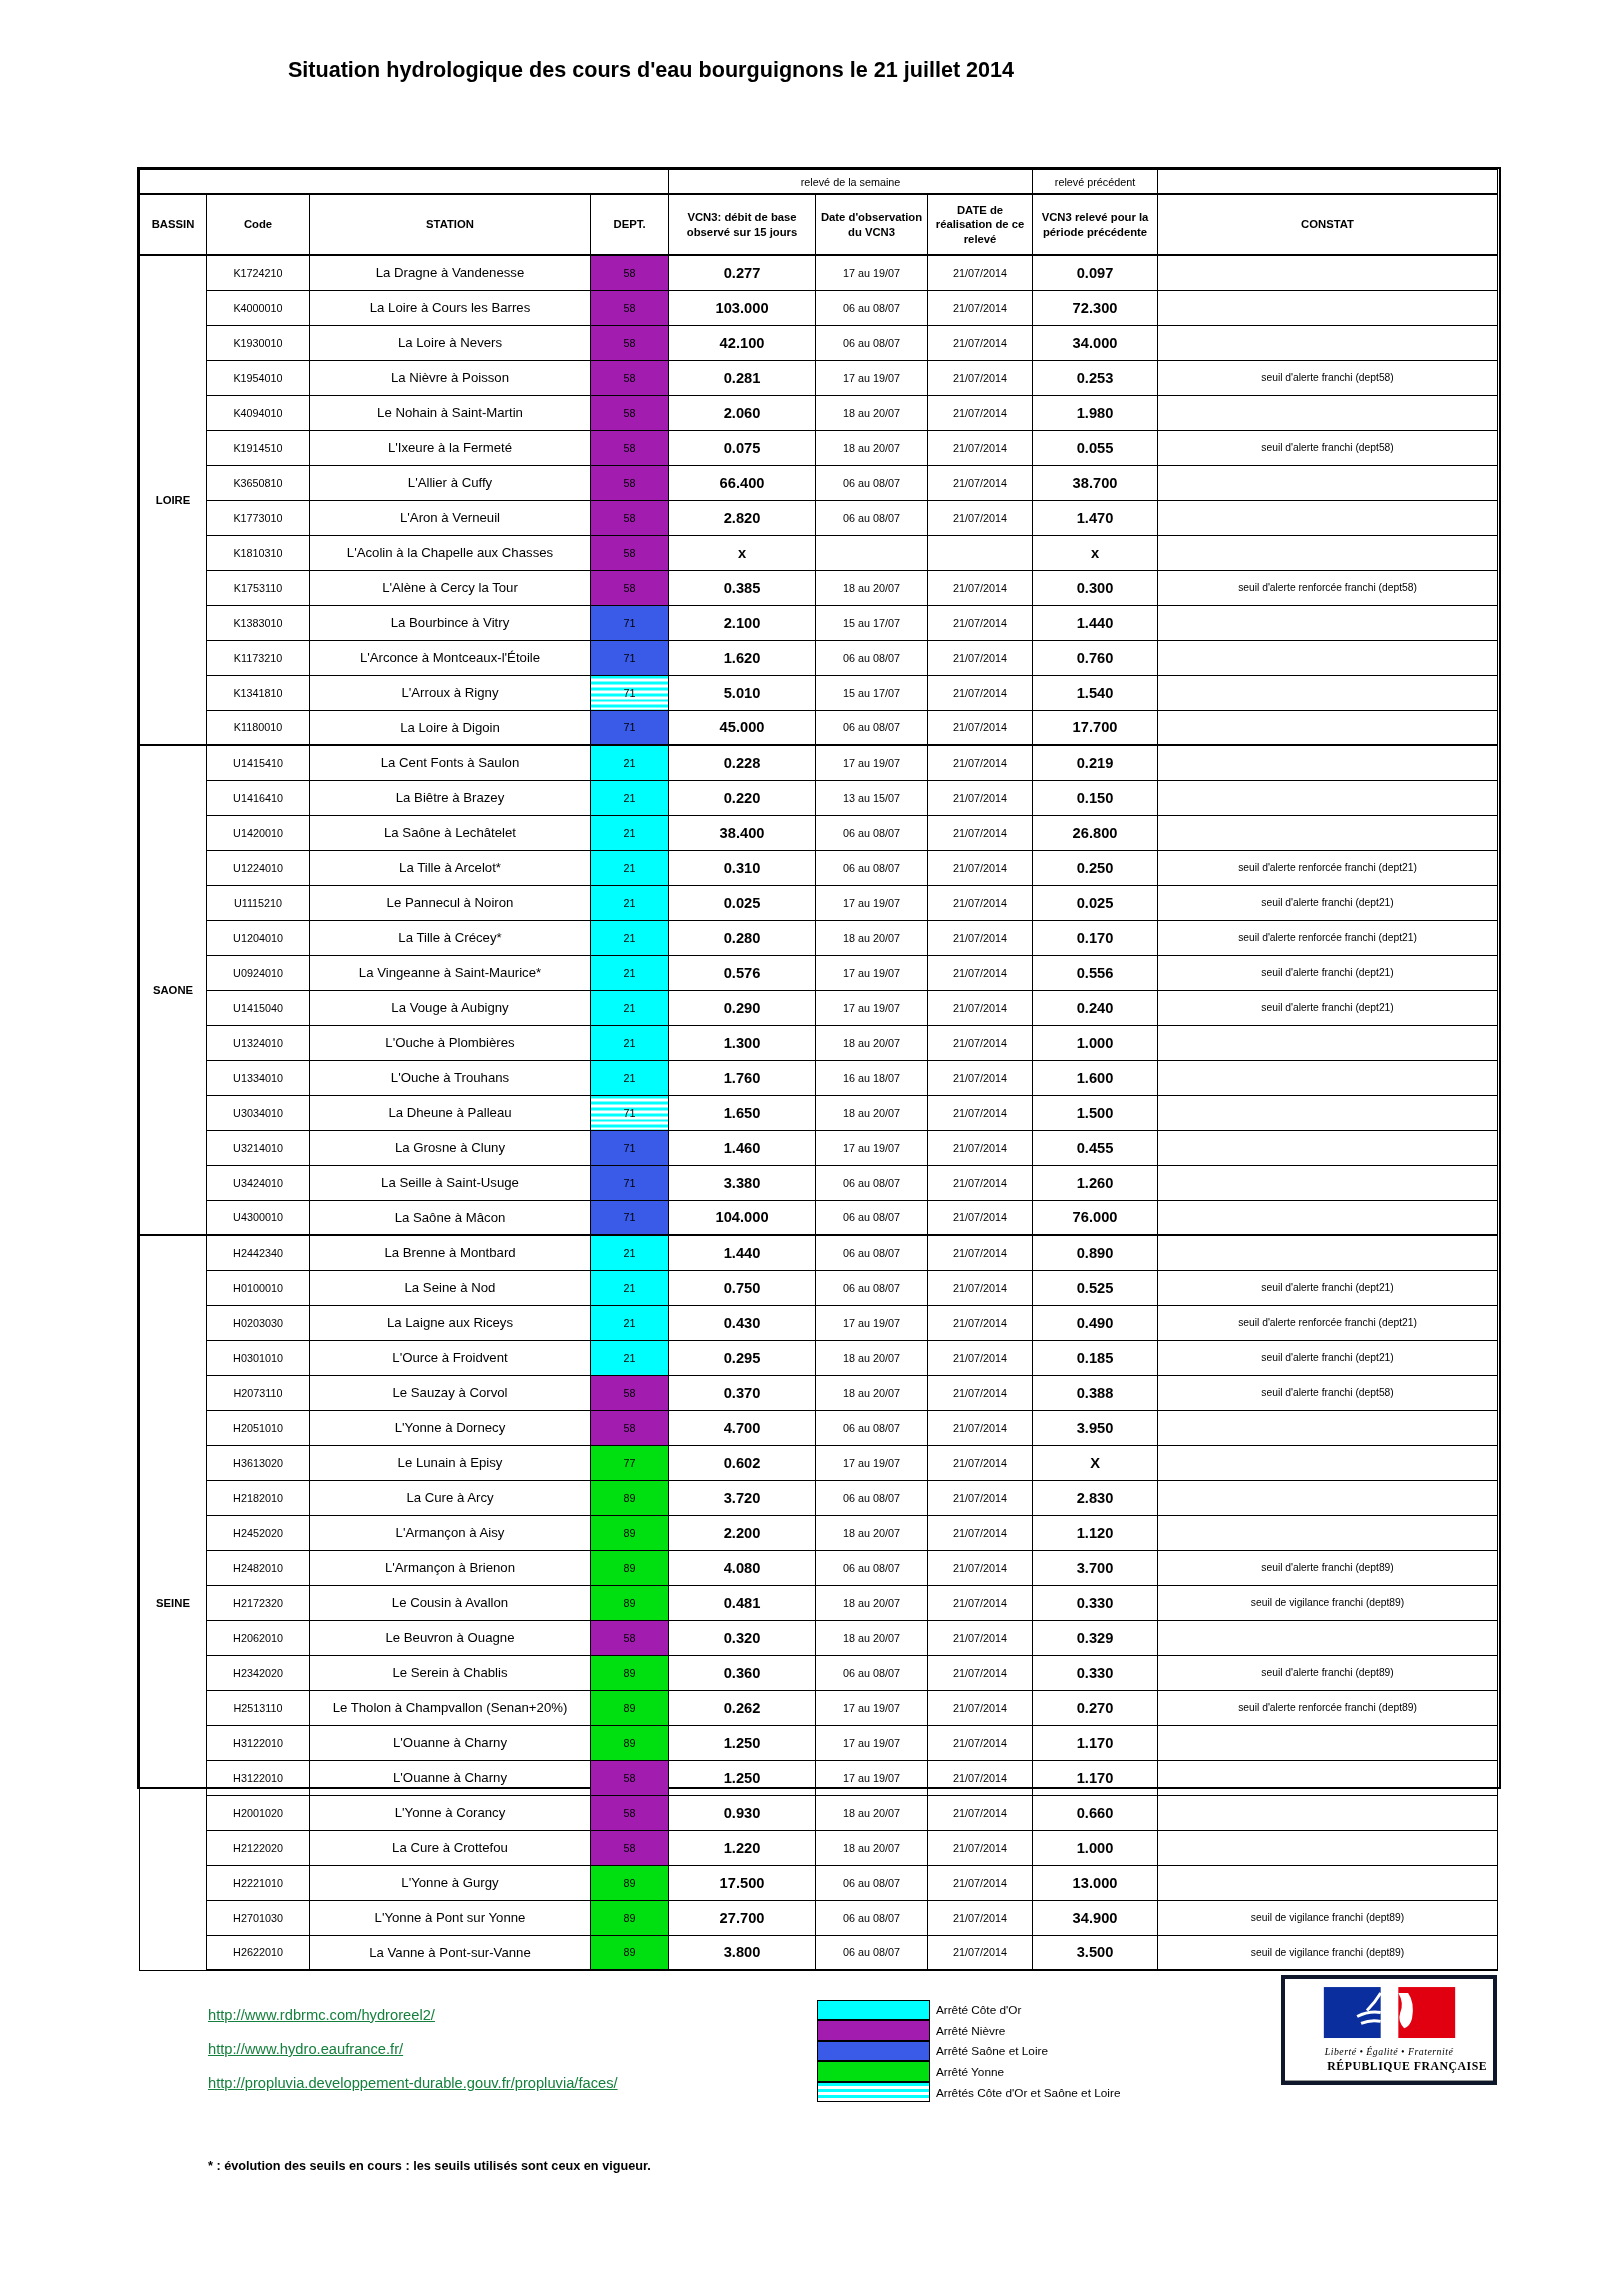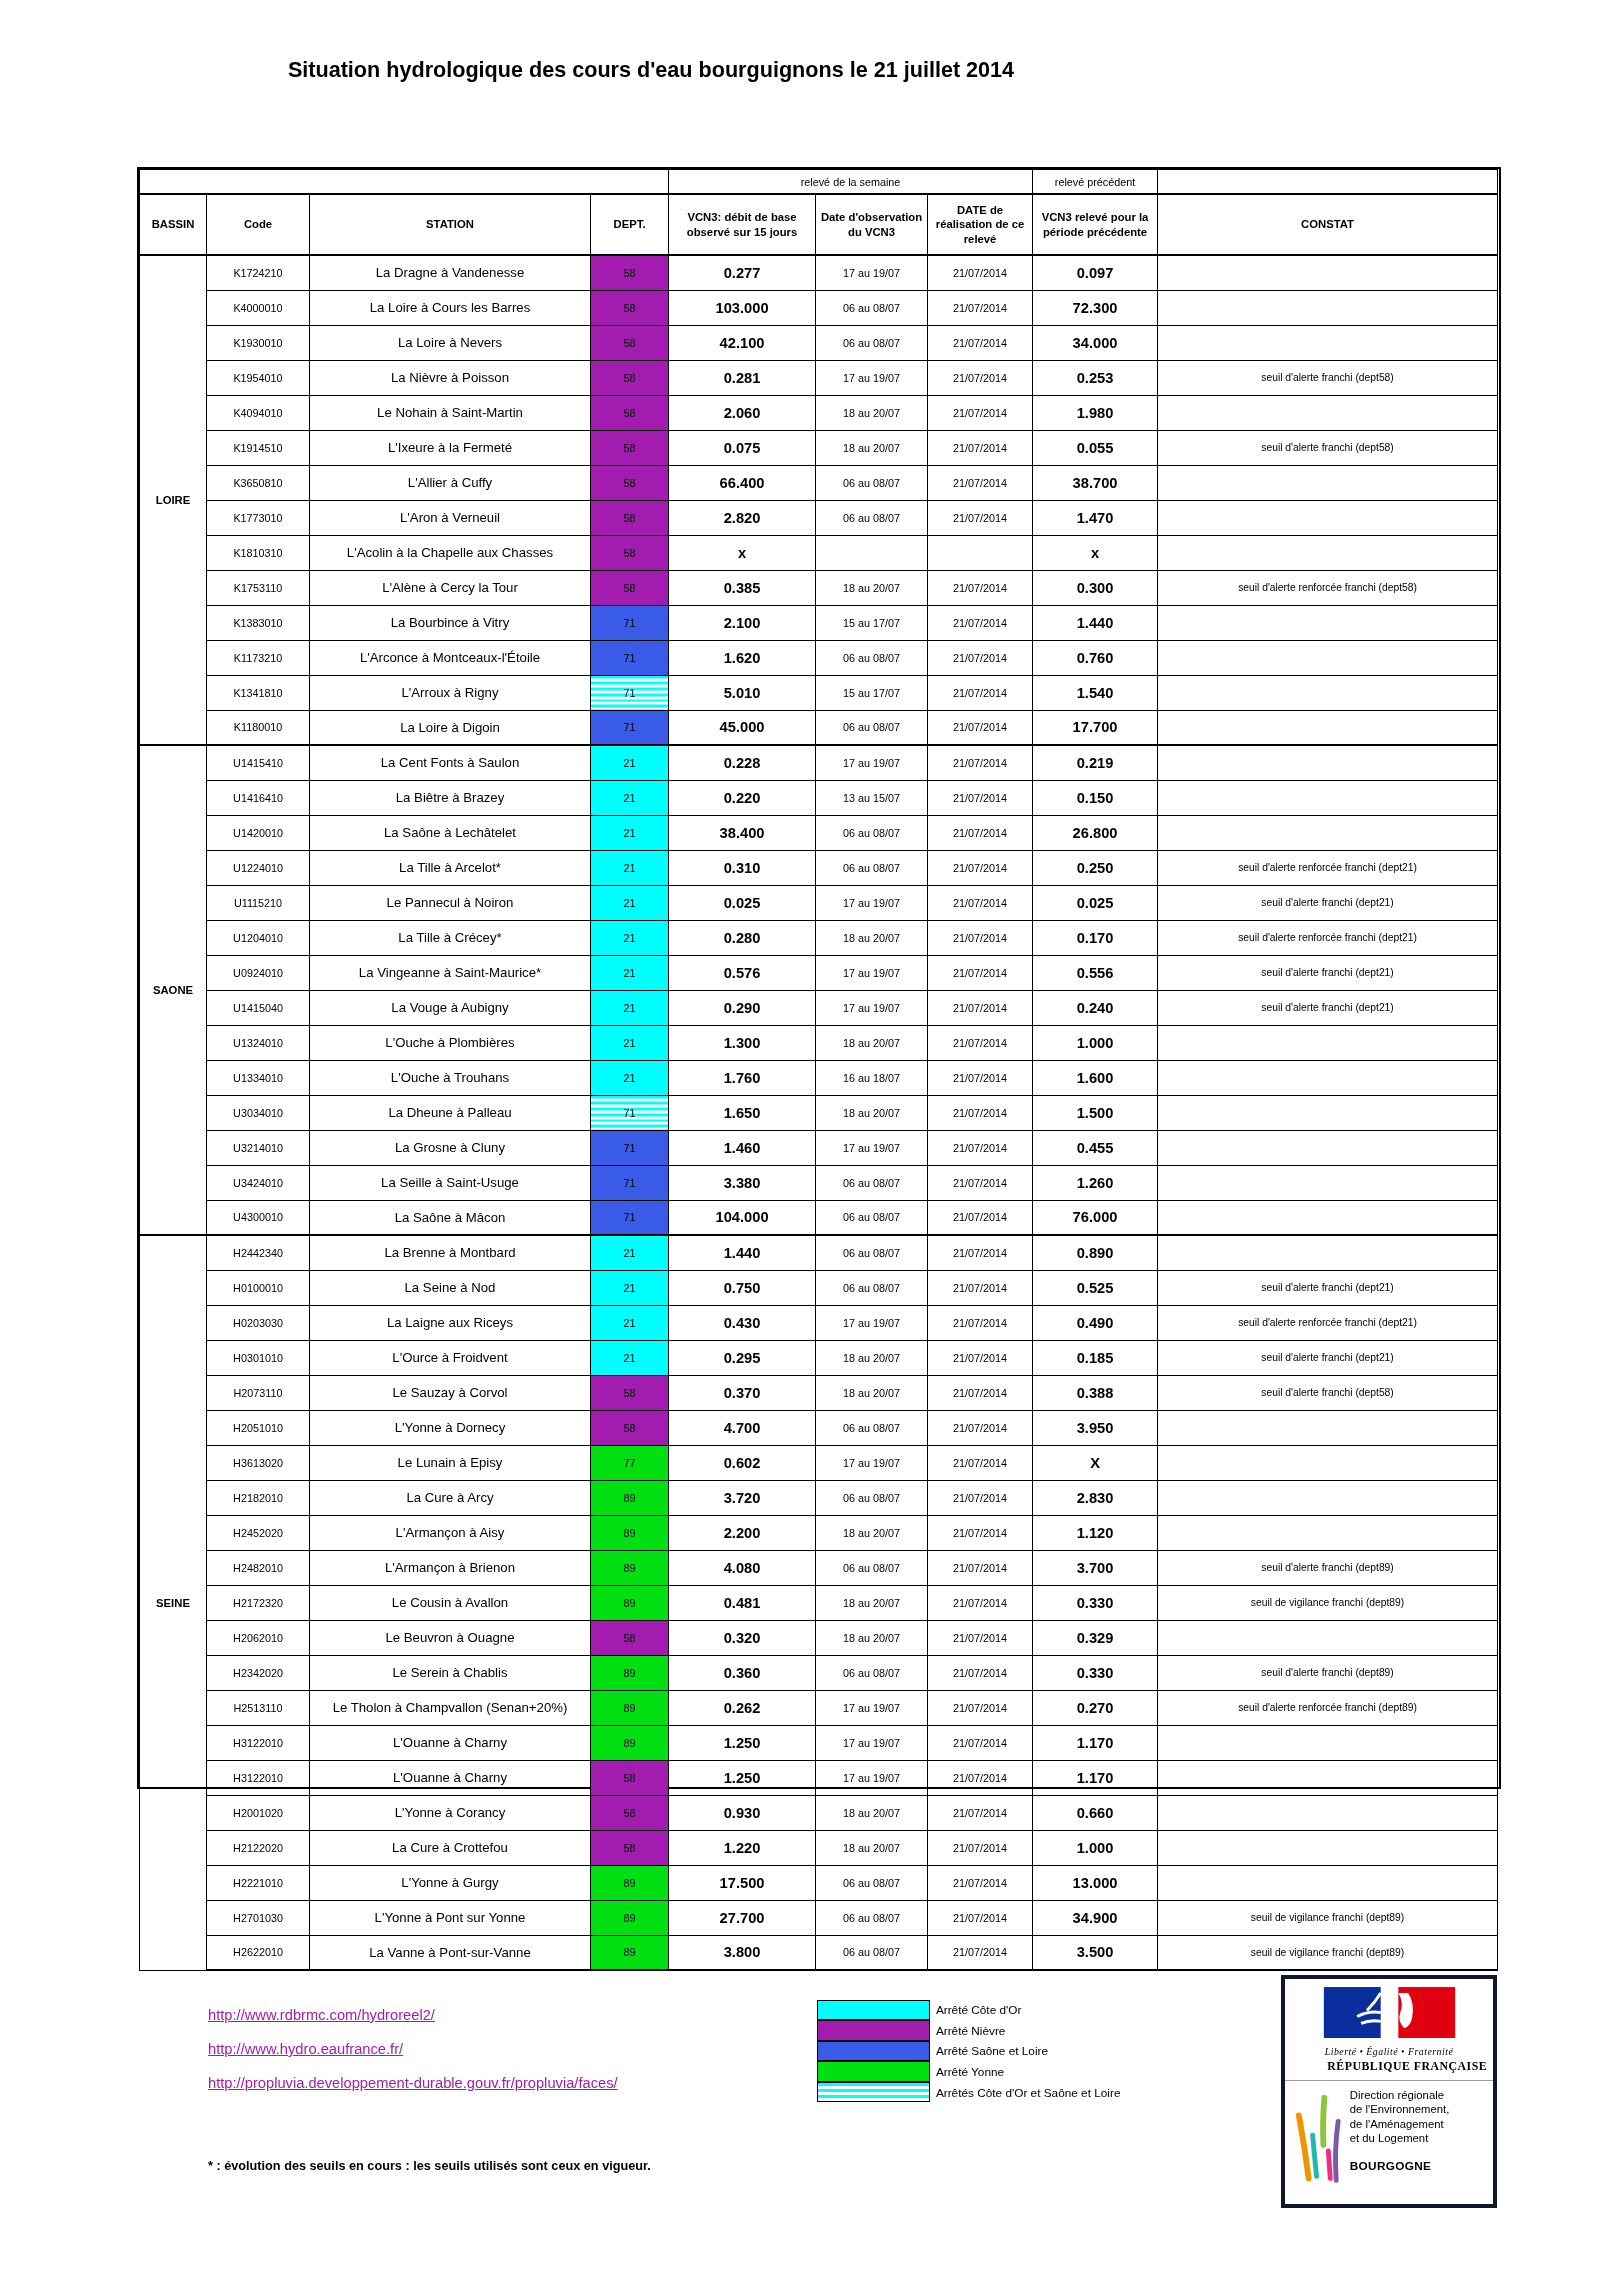--- a/index.html
+++ b/index.html
@@ -20,21 +20,21 @@
   td.date{font-size:10.8px;}
   td.constat{font-size:10.3px;}
   tr.section-start td{border-top:2.9px solid #000;}
   tbody tr:last-child td{border-bottom:2.9px solid #000;}
   .bg-yellow{background:#a21caf;}
   .bg-cyan{background:#00FFFF;}
   .bg-blue{background:#3A5BE8;}
   .bg-green{background:#00DF0F;}
   .bg-striped{background:repeating-linear-gradient(180deg,#00FFFF 0 2.9px,#FFFFFF 2.9px 5.9px);}
   .links{position:absolute;left:69px;top:1829px;font-size:14.7px;line-height:34px;}
-  .links a{color:#a21caf;display:block;}
+  .links a{color:#15803d;display:block;}
   .note{position:absolute;left:69px;top:1990px;font-size:12.7px;font-weight:bold;}
   .legend{position:absolute;left:678px;top:1831px;}
   .legend-row{display:flex;align-items:center;height:20.6px;}
   .legend-swatch{width:113px;height:20.6px;border:1px solid #000;margin-top:-1px;box-sizing:border-box;flex:0 0 auto;}
   .legend-label{font-size:11.8px;margin-left:5.9px;white-space:nowrap;}
   .logos{position:absolute;left:1142px;top:1806px;width:208px;border:4px solid #0f172a;background:#fff;}
   .logo-rf{border-bottom:1px solid #999;padding:7.8px 5.9px 5.9px;text-align:center;}
   .rf-flag{display:flex;justify-content:center;gap:13.7px;margin-bottom:3.9px;position:relative;}
   .rf-motto{font-family:"Liberation Serif",serif;font-style:italic;font-size:9.8px;letter-spacing:0.5px;}
   .rf-name{font-family:"Liberation Serif",serif;font-size:11.8px;font-weight:bold;letter-spacing:0.5px;margin-top:2px;text-align:right;}
@@ -613,31 +613,15 @@
         <svg width="147" height="55" viewBox="0 0 150 56">
           <rect x="8" y="0" width="58" height="52" fill="#0A2E9E"></rect>
           <rect x="84" y="0" width="58" height="52" fill="#E1000F"></rect>
           <path d="M42 30 q12 -6 24 -4 M46 37 q10 -4 20 -2 M52 24 q8 -8 14 -18" stroke="#fff" stroke-width="3" fill="none"></path>
           <path d="M84 6 q6 10 2 20 q-3 9 4 16 q6 -2 8 -10 q3 -16 -4 -26 z" fill="#fff"></path>
         </svg>
       </div>
       <div class="rf-motto">Liberté • Égalité • Fraternité</div>
       <div class="rf-name">RÉPUBLIQUE FRANÇAISE</div>
     </div>
-    <div class="logo-dreal">
-      <svg width="55" height="108" viewBox="0 0 56 110">
-        <path d="M8 28 Q14 60 18 92" stroke="#F29400" stroke-width="6" stroke-linecap="round" fill="none"></path>
-        <path d="M22 48 Q24 70 26 90" stroke="#21B8B0" stroke-width="5" stroke-linecap="round" fill="none"></path>
-        <path d="M34 10 Q32 35 33 58" stroke="#8DC63F" stroke-width="6" stroke-linecap="round" fill="none"></path>
-        <path d="M38 64 Q39 78 40 92" stroke="#ED2C87" stroke-width="5" stroke-linecap="round" fill="none"></path>
-        <path d="M48 34 Q44 62 46 94" stroke="#7B5AA6" stroke-width="5" stroke-linecap="round" fill="none"></path>
-      </svg>
-      <div class="dreal-text">
-        <div>Direction régionale</div>
-        <div>de l'Environnement,</div>
-        <div>de l'Aménagement</div>
-        <div>et du Logement</div>
-        <div class="dreal-region">BOURGOGNE</div>
-      </div>
-    </div>
   </div>
 </div>
 
 
 </body></html>

